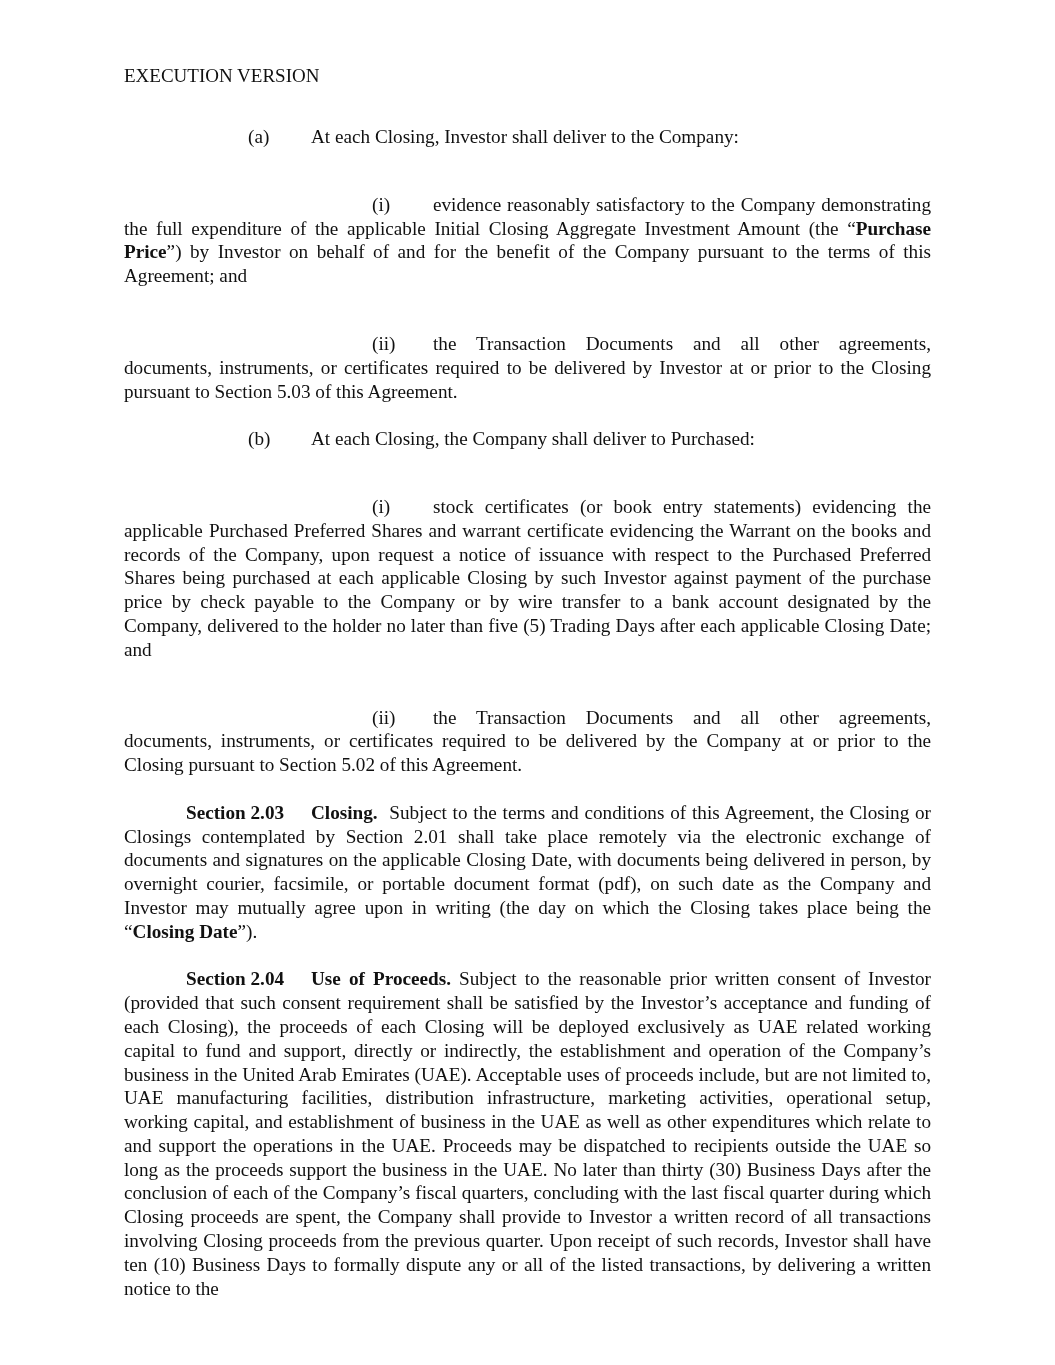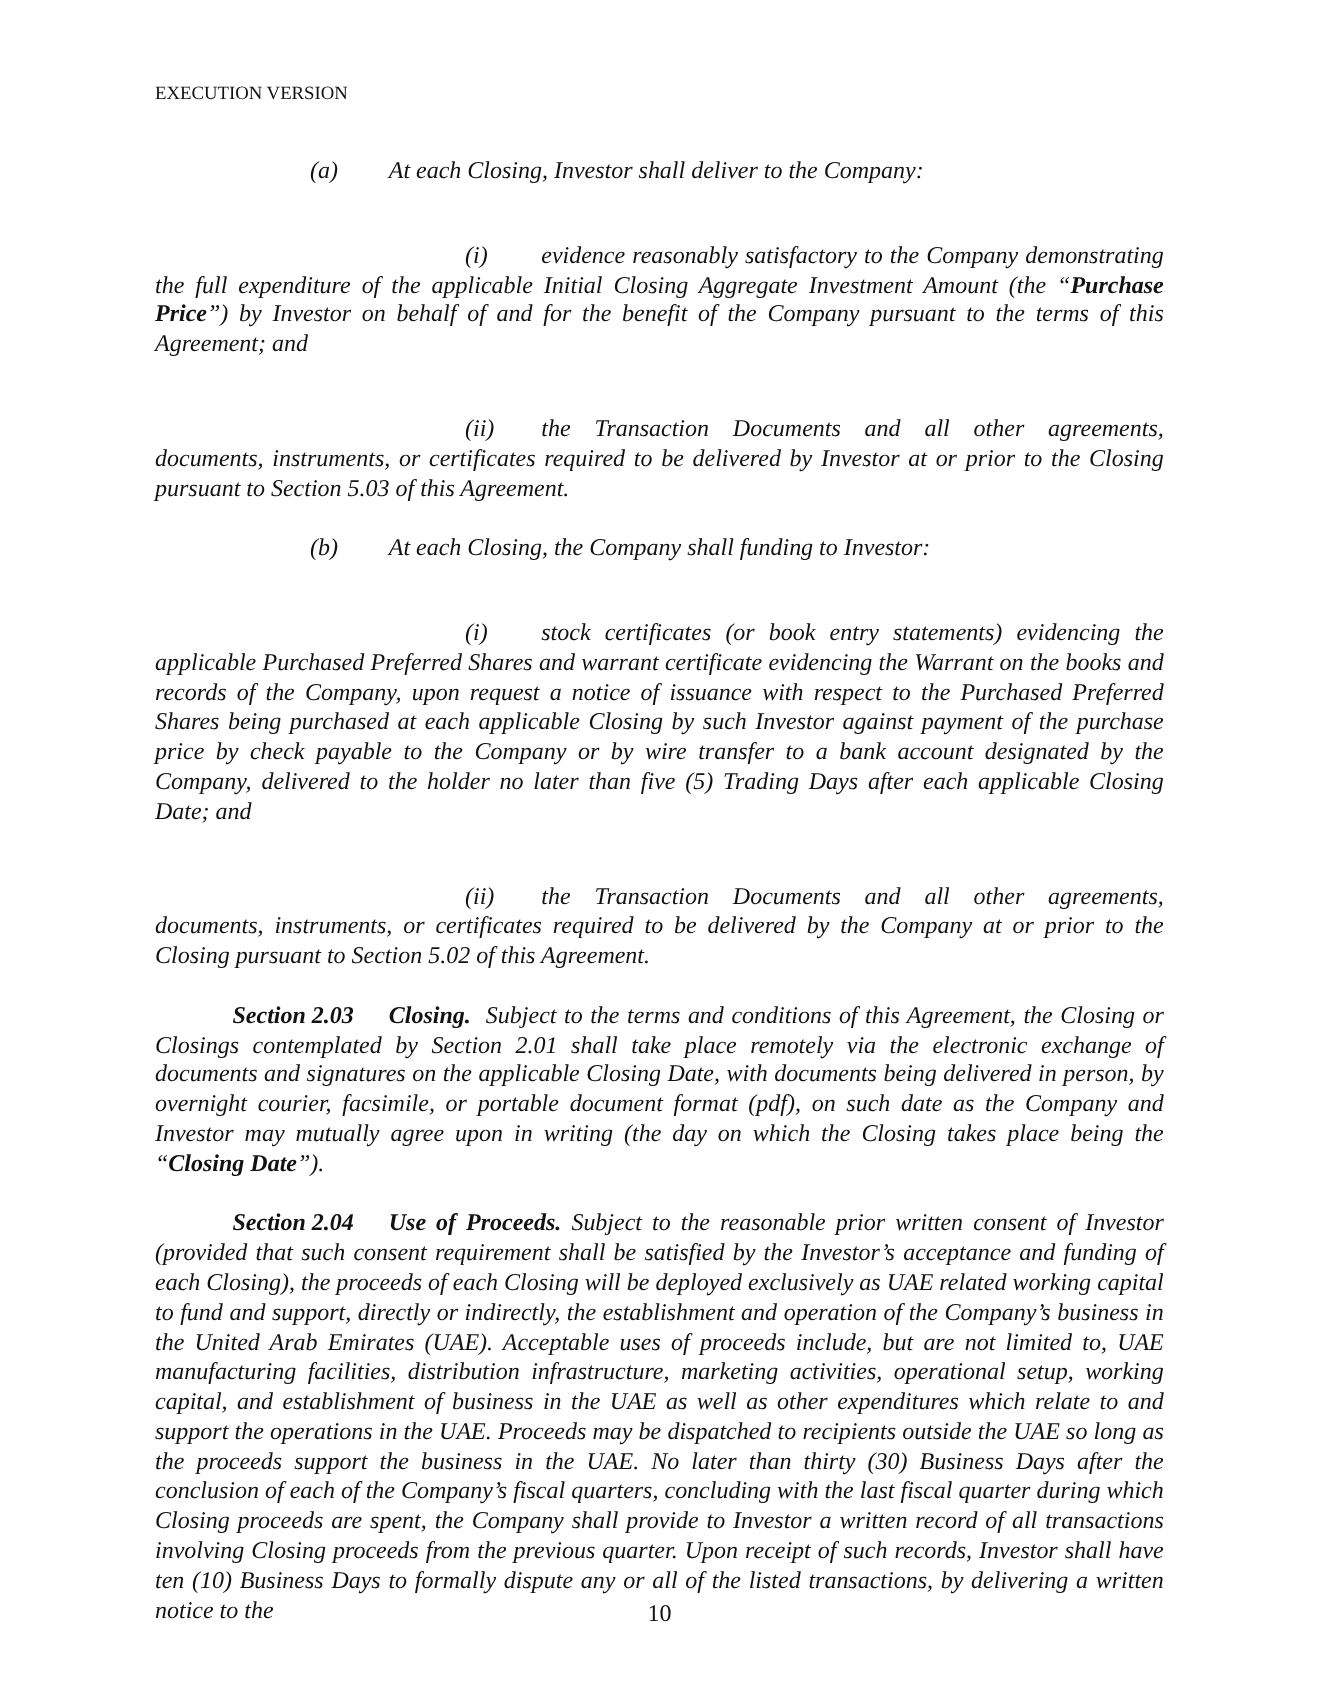--- a/index.html
+++ b/index.html
@@ -21,34 +21,33 @@
       position: absolute;
       left: 0;
       top: 0;
       width: 1055px;
       height: 1365px;
     }
     .header {
       position: absolute;
       left: 124px;
       top: 64px;
-      font-size: 15px;
+      font-size: 19px;
       letter-spacing: 0;
     }
     .content {
       position: absolute;
       left: 124px;
       top: 125px;
       width: 807px;
     }
     .para {
       margin: 0 0 23.8px 0;
       text-align: justify;
       text-align-last: left;
-      font-style: italic;
     }
     .sub-a {
       padding-left: 124px;
       text-align: left;
     }
     .sub-a .label {
       display: inline-block;
       width: 63px;
     }
     .sub-i {
@@ -98,36 +97,35 @@
 
     <p class="para sub-i">
       <span class="label">(i)</span><span>evidence reasonably satisfactory to the Company demonstrating the full expenditure of the applicable Initial Closing Aggregate Investment Amount (the “</span><b>Purchase Price</b><span>”) by Investor on behalf of and for the benefit of the Company pursuant to the terms of this Agreement; and</span>
     </p>
 
     <p class="para sub-i">
       <span class="label">(ii)</span><span>the Transaction Documents and all other agreements, documents, instruments, or certificates required to be delivered by Investor at or prior to the Closing pursuant to Section 5.03 of this Agreement.</span>
     </p>
 
     <p class="para sub-a">
-      <span class="label">(b)</span><span>At each Closing, the Company shall funding to Investor:</span>
+      <span class="label">(b)</span><span>At each Closing, the Company shall deliver to Purchased:</span>
     </p>
 
     <p class="para sub-i">
       <span class="label">(i)</span><span>stock certificates (or book entry statements) evidencing the applicable Purchased Preferred Shares and warrant certificate evidencing the Warrant on the books and records of the Company, upon request a notice of issuance with respect to the Purchased Preferred Shares being purchased at each applicable Closing by such Investor against payment of the purchase price by check payable to the Company or by wire transfer to a bank account designated by the Company, delivered to the holder no later than five (5) Trading Days after each applicable Closing Date; and</span>
     </p>
 
     <p class="para sub-i">
       <span class="label">(ii)</span><span>the Transaction Documents and all other agreements, documents, instruments, or certificates required to be delivered by the Company at or prior to the Closing pursuant to Section 5.02 of this Agreement.</span>
     </p>
 
     <p class="para section">
       <span class="sec-num">Section 2.03</span><span class="sec-title">Closing.</span>&nbsp; <span>Subject to the terms and conditions of this Agreement, the Closing or Closings contemplated by Section 2.01 shall take place remotely via the electronic exchange of documents and signatures on the applicable Closing Date, with documents being delivered in person, by overnight courier, facsimile, or portable document format (pdf), on such date as the Company and Investor may mutually agree upon in writing (the day on which the Closing takes place being the “</span><b>Closing Date</b><span>”).</span>
     </p>
 
     <p class="para section">
       <span class="sec-num">Section 2.04</span><span class="sec-title">Use of Proceeds.</span> <span>Subject to the reasonable prior written consent of Investor (provided that such consent requirement shall be satisfied by the Investor’s acceptance and funding of each Closing), the proceeds of each Closing will be deployed exclusively as UAE related working capital to fund and support, directly or indirectly, the establishment and operation of the Company’s business in the United Arab Emirates (UAE). Acceptable uses of proceeds include, but are not limited to, UAE manufacturing facilities, distribution infrastructure, marketing activities, operational setup, working capital, and establishment of business in the UAE as well as other expenditures which relate to and support the operations in the UAE. Proceeds may be dispatched to recipients outside the UAE so long as the proceeds support the business in the UAE. No later than thirty (30) Business Days after the conclusion of each of the Company’s fiscal quarters, concluding with the last fiscal quarter during which Closing proceeds are spent, the Company shall provide to Investor a written record of all transactions involving Closing proceeds from the previous quarter. Upon receipt of such records, Investor shall have ten (10) Business Days to formally dispute any or all of the listed transactions, by delivering a written notice to the</span>
     </p>
 
   </div>
 
-  <div class="page-number">10</div>
 
 </div>
 
 </body></html>

